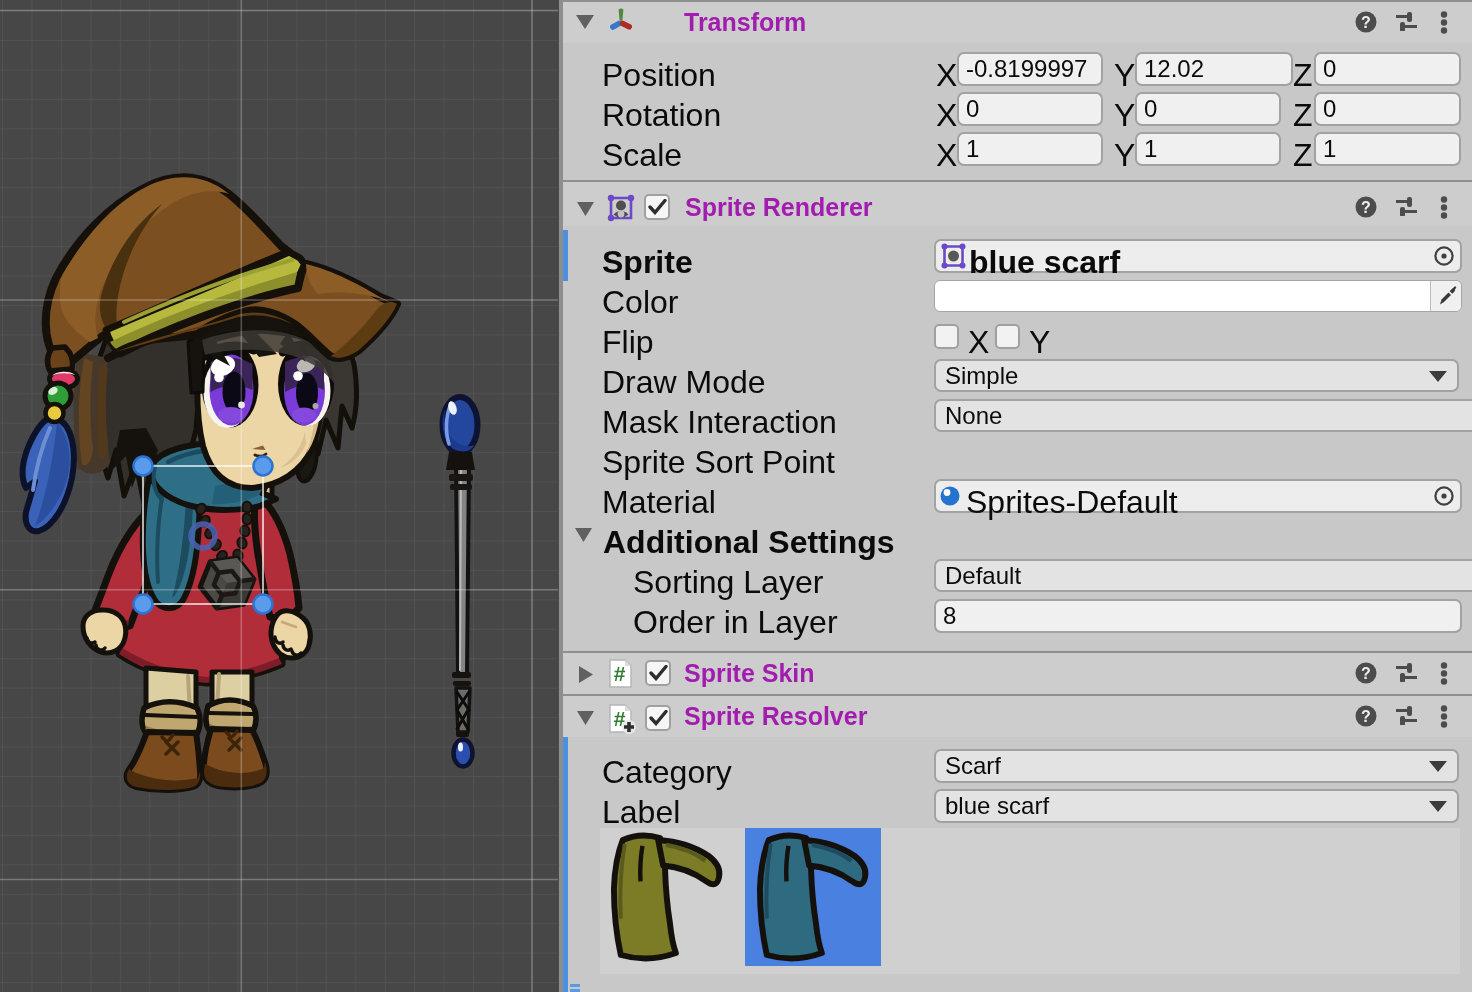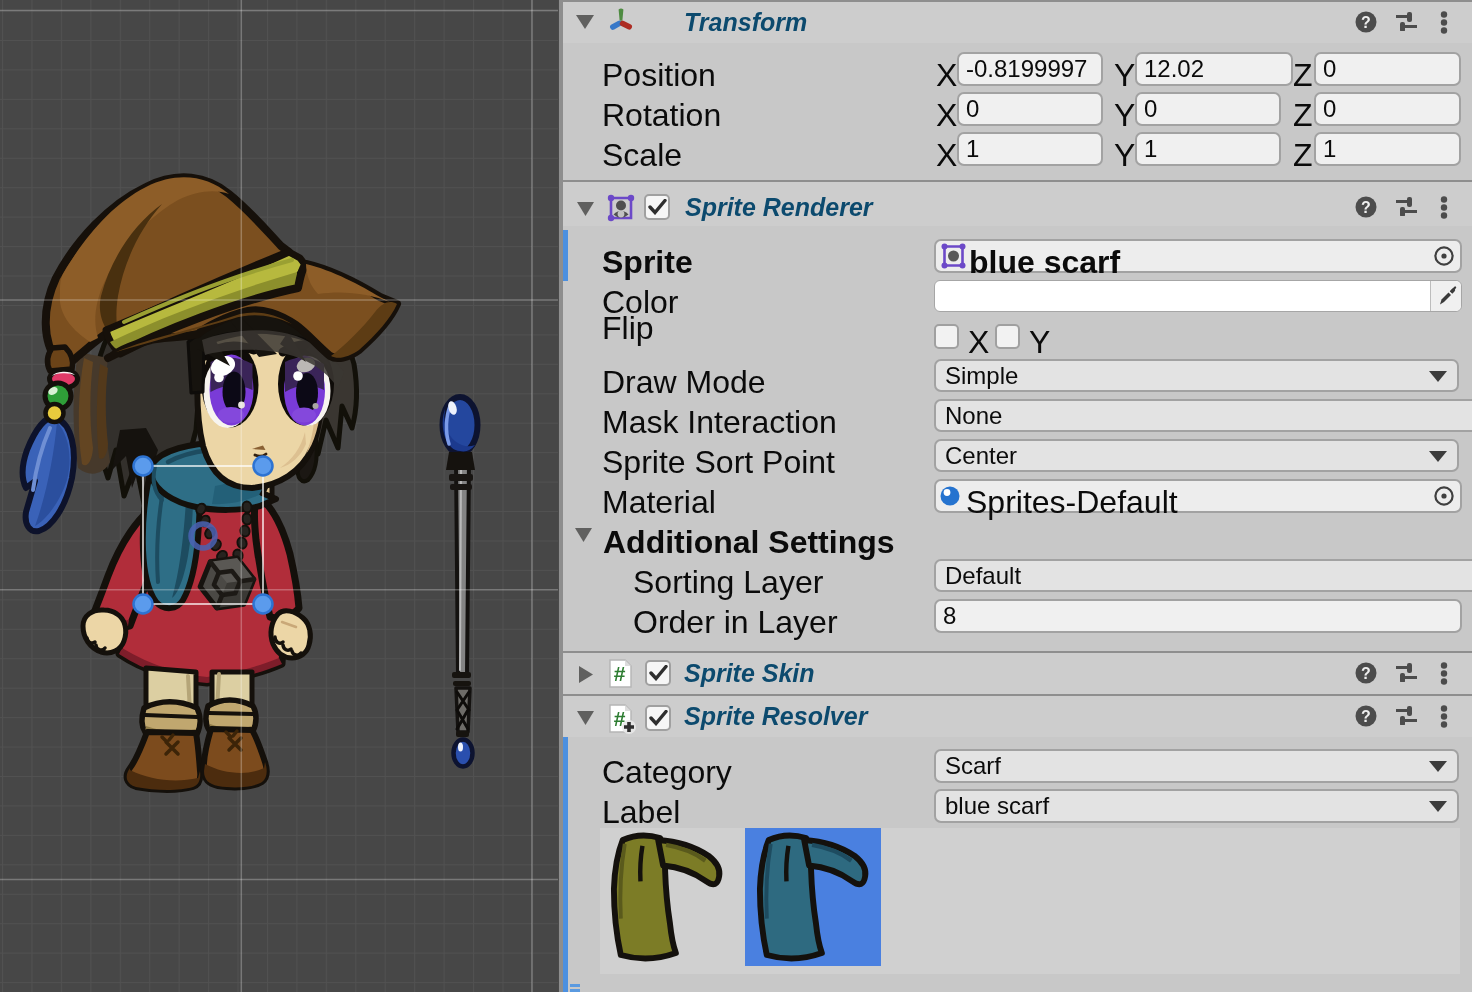--- a/index.html
+++ b/index.html
@@ -5,21 +5,21 @@
   html,body{margin:0;padding:0;width:1472px;height:992px;overflow:hidden;
     font-family:"Liberation Sans", sans-serif;}
   #stage{position:absolute;left:0;top:0;width:1472px;height:992px;background:#c8c8c8;}
   #scene{position:absolute;left:0;top:0;width:558px;height:992px;background:#474747;overflow:hidden;}
   #divider{position:absolute;left:558px;top:0;width:5px;height:992px;background:linear-gradient(90deg,#4a4a4a 0 1px,#8e8e8e 1px 100%);}
   #panel{position:absolute;left:563px;top:0;width:909px;height:992px;background:#c8c8c8;}
   .hdr{position:absolute;left:0;width:909px;background:#cdcdcd;}
   .sep{position:absolute;left:0;width:909px;background:#8e8e8e;}
   .lbl{position:absolute;font-size:32px;color:#0b0b0b;white-space:nowrap;}
   .bold{font-weight:bold;}
-  .title{position:absolute;font-size:25px;font-weight:bold;color:#0c4a6e;white-space:nowrap;font-style:italic;}
+  .title{position:absolute;font-size:25px;font-weight:bold;color:#a21caf;white-space:nowrap;}
   .field{position:absolute;background:#f0f0f0;border:2px solid #a2a2a2;border-radius:7px;
      box-sizing:border-box;font-size:24px;color:#0b0b0b;display:flex;align-items:center;}
   .drop{position:absolute;background:#e3e3e3;border:2px solid #a2a2a2;border-radius:7px;
      box-sizing:border-box;font-size:24px;color:#0b0b0b;display:flex;align-items:center;}
   .drop .tri{position:absolute;right:10px;top:50%;margin-top:-5px;width:0;height:0;
      border-left:9px solid transparent;border-right:9px solid transparent;border-top:11px solid #3c3c3c;}
   .cb{position:absolute;width:26px;height:26px;background:#f6f6f6;border:2px solid #a0a0a0;
      border-radius:5px;box-sizing:border-box;}
   .bluebar{position:absolute;left:0px;width:5px;background:#4c90e0;}
   svg{display:block;}
@@ -333,40 +333,36 @@
       <circle cx="11" cy="11" r="2.6" fill="#3f3f3f"></circle>
     </svg>
     <div class="lbl" style="left:39px;top:284px;">Color</div>
     <div style="position:absolute;left:371px;top:280px;width:528px;height:32px;background:#ffffff;border:1px solid #a6a6a6;border-radius:6px;box-sizing:border-box;"></div>
     <div style="position:absolute;left:867px;top:281px;width:31px;height:30px;background:#f0f0f0;border-left:1px solid #bdbdbd;border-radius:0 6px 6px 0;box-sizing:border-box;"></div>
     <svg class="icon" style="left:874px;top:285px;" width="21" height="22" viewBox="0 0 21 22">
       <path d="M3 19.5 L4.5 14.5 L11.5 7.5 L14 10 L7 17 Z" fill="#3a3a3a"></path>
       <path d="M12.8 6.2 L15.3 8.7 L17.5 6.5 Q19 5 17.5 3.5 L18 4 Q16.5 2.5 15 4 Z" fill="#3a3a3a"></path>
       <rect x="15.2" y="0.6" width="2.2" height="7.5" rx="1.1" transform="rotate(45 16.3 4.3)" fill="#3a3a3a"></rect>
     </svg>
-    <div class="lbl" style="left:39px;top:310px;">Flip</div>
+    <div class="lbl" style="left:39px;top:324px;">Flip</div>
     <div class="cb" style="left:371px;top:324px;width:25px;height:25px;background:#f2f2f2;"></div>
     <div class="lbl" style="left:405px;top:324px;">X</div>
     <div class="cb" style="left:432px;top:324px;width:25px;height:25px;background:#f2f2f2;"></div>
     <div class="lbl" style="left:466px;top:324px;">Y</div>
     <div class="lbl" style="left:39px;top:364px;">Draw Mode</div>
     <div class="drop" style="left:371px;top:359px;width:525px;height:33px;">
         <span style="margin-left:9px;">Simple</span>
         <span class="tri"></span>
       </div>
     <div class="lbl" style="left:39px;top:404px;">Mask Interaction</div>
     <div class="drop" style="left:371px;top:399px;width:581px;height:33px;">
         <span style="margin-left:9px;">None</span>
         <span class="tri"></span>
       </div>
     <div class="lbl" style="left:39px;top:444px;">Sprite Sort Point</div>
-    <div class="drop" style="left:371px;top:439px;width:525px;height:33px;">
-        <span style="margin-left:9px;">Center</span>
-        <span class="tri"></span>
-      </div>
     <div class="lbl" style="left:39px;top:484px;">Material</div>
     <div class="field" style="left:371px;top:479px;width:528px;height:34px;background:#ededed;"></div>
     <svg class="icon" style="left:377px;top:486px;" width="20" height="20" viewBox="0 0 20 20">
       <circle cx="10" cy="10" r="9.5" fill="#2573cf"></circle>
       <circle cx="7" cy="6.5" r="3.4" fill="#ffffff"></circle>
     </svg>
     <div class="lbl" style="left:403px;top:484px;">Sprites-Default</div>
     <svg class="icon" style="left:870px;top:485px;" width="22" height="22" viewBox="0 0 22 22">
       <circle cx="11" cy="11" r="8.6" fill="none" stroke="#3f3f3f" stroke-width="2.2"></circle>
       <circle cx="11" cy="11" r="2.6" fill="#3f3f3f"></circle>

